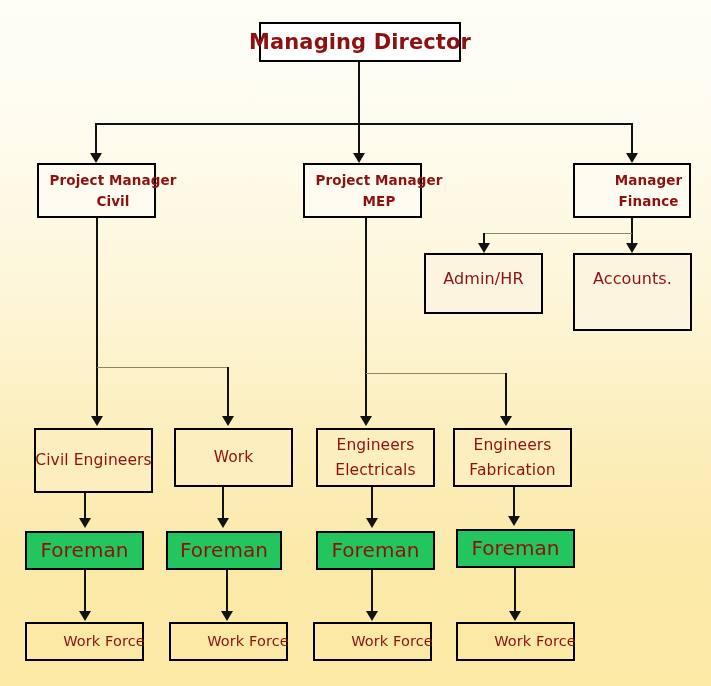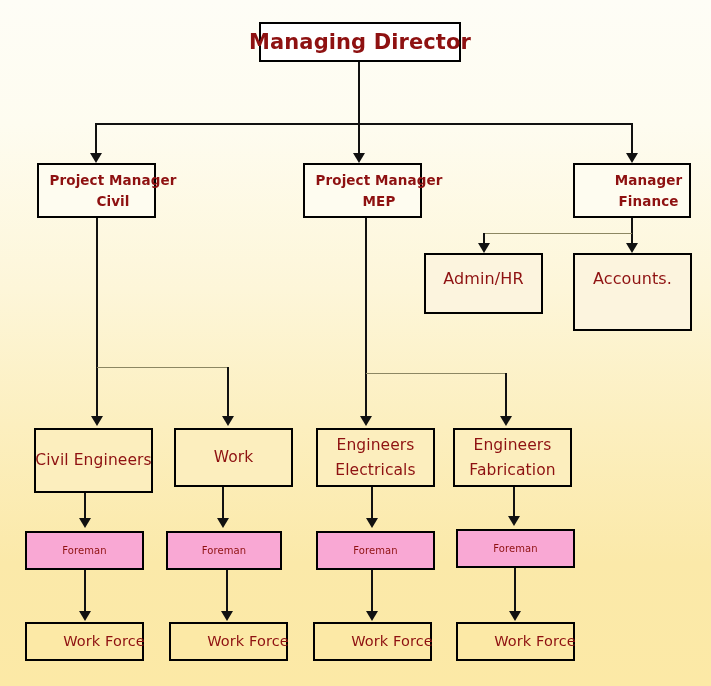--- a/index.html
+++ b/index.html
@@ -81,23 +81,23 @@
     font-size: 16px;
     justify-content: flex-start;
     padding-top: 12px;
   }
   .node.unit {
     background: #FCEEBE;
     font-weight: normal;
     font-size: 15.5px;
   }
   .node.small {
-    background: #f9a8d4;
-    font-weight: normal;
-    font-size: 10px;
+    background: #22c55e;
+    font-weight: normal;
+    font-size: 20px;
   }
   .node.wf {
     background: #FCE9A6;
     font-weight: normal;
     font-size: 14.5px;
     padding-left: 39px;
   }
 </style>
 </head>
 <body>

